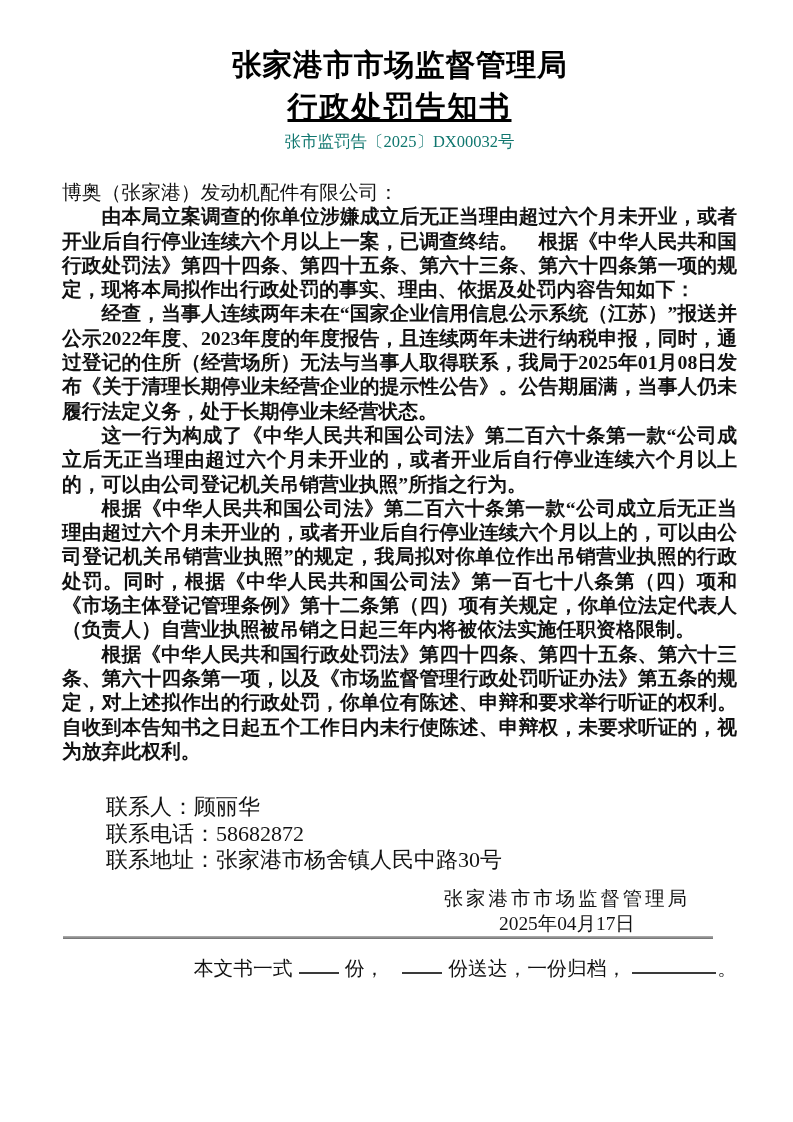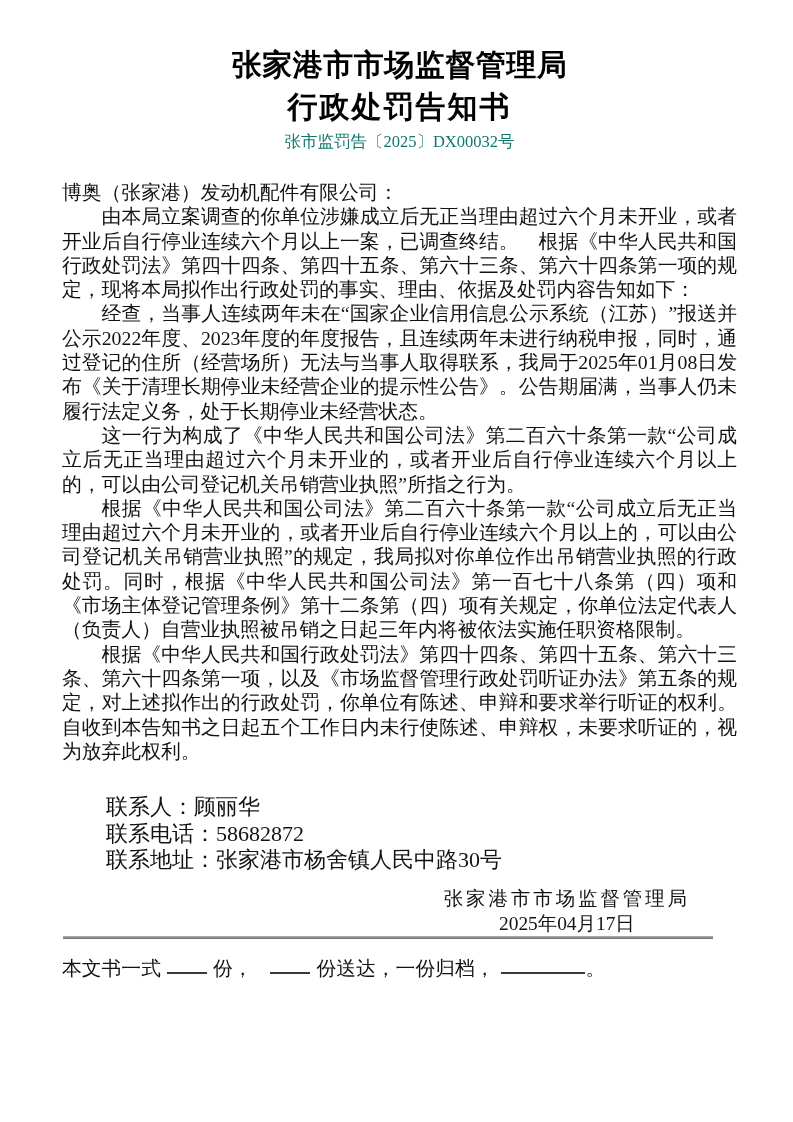--- a/index.html
+++ b/index.html
@@ -17,35 +17,35 @@
   }
   .header { text-align: center; padding-top: 44px; }
   .title {
     font-family: "Liberation Sans", "DejaVu Sans", sans-serif;
     font-weight: 700;
     font-size: 30px;
     line-height: 42px;
     color: #000000;
     letter-spacing: 0.5px;
   }
-  .title-sub { letter-spacing: 2px; }
+  .title-sub { letter-spacing: 2px; text-decoration: underline; }
   .doc-number {
     font-size: 16.5px;
     line-height: 22px;
     margin-top: 3px;
     color: #0f766e;
   }
   .body-text {
     margin-top: 27px;
     font-size: 19.8px;
     line-height: 24.3px;
     text-align: justify;
   }
   .body-text p { margin: 0; }
-  .para { text-indent: 2em; }
+  .para { text-indent: 2em; font-weight: bold; }
   .contact {
     margin-top: 31px;
     font-size: 22px;
     line-height: 26.5px;
   }
   .contact p { margin: 0; text-indent: 2em; }
   .signature {
     margin: 12px 47px 0 auto;
     width: fit-content;
     text-align: center;
@@ -56,21 +56,21 @@
   .signature .agency { letter-spacing: 3px; }
   .rule {
     border: none;
     height: 3px;
     width: 650px;
     margin: 0 0 0 1px;
     background: linear-gradient(#b2b2b2, #6e6e6e);
   }
   .footer-note {
     margin: 14px 0 0 0;
-    text-align: left;
+    text-align: right;
     font-size: 19.8px;
     line-height: 26px;
     white-space: nowrap;
   }
   .blank {
     display: inline-block;
     width: 40px;
     height: 1em;
     border-bottom: 2px solid #3a3a3a;
     margin: 0 6px;

